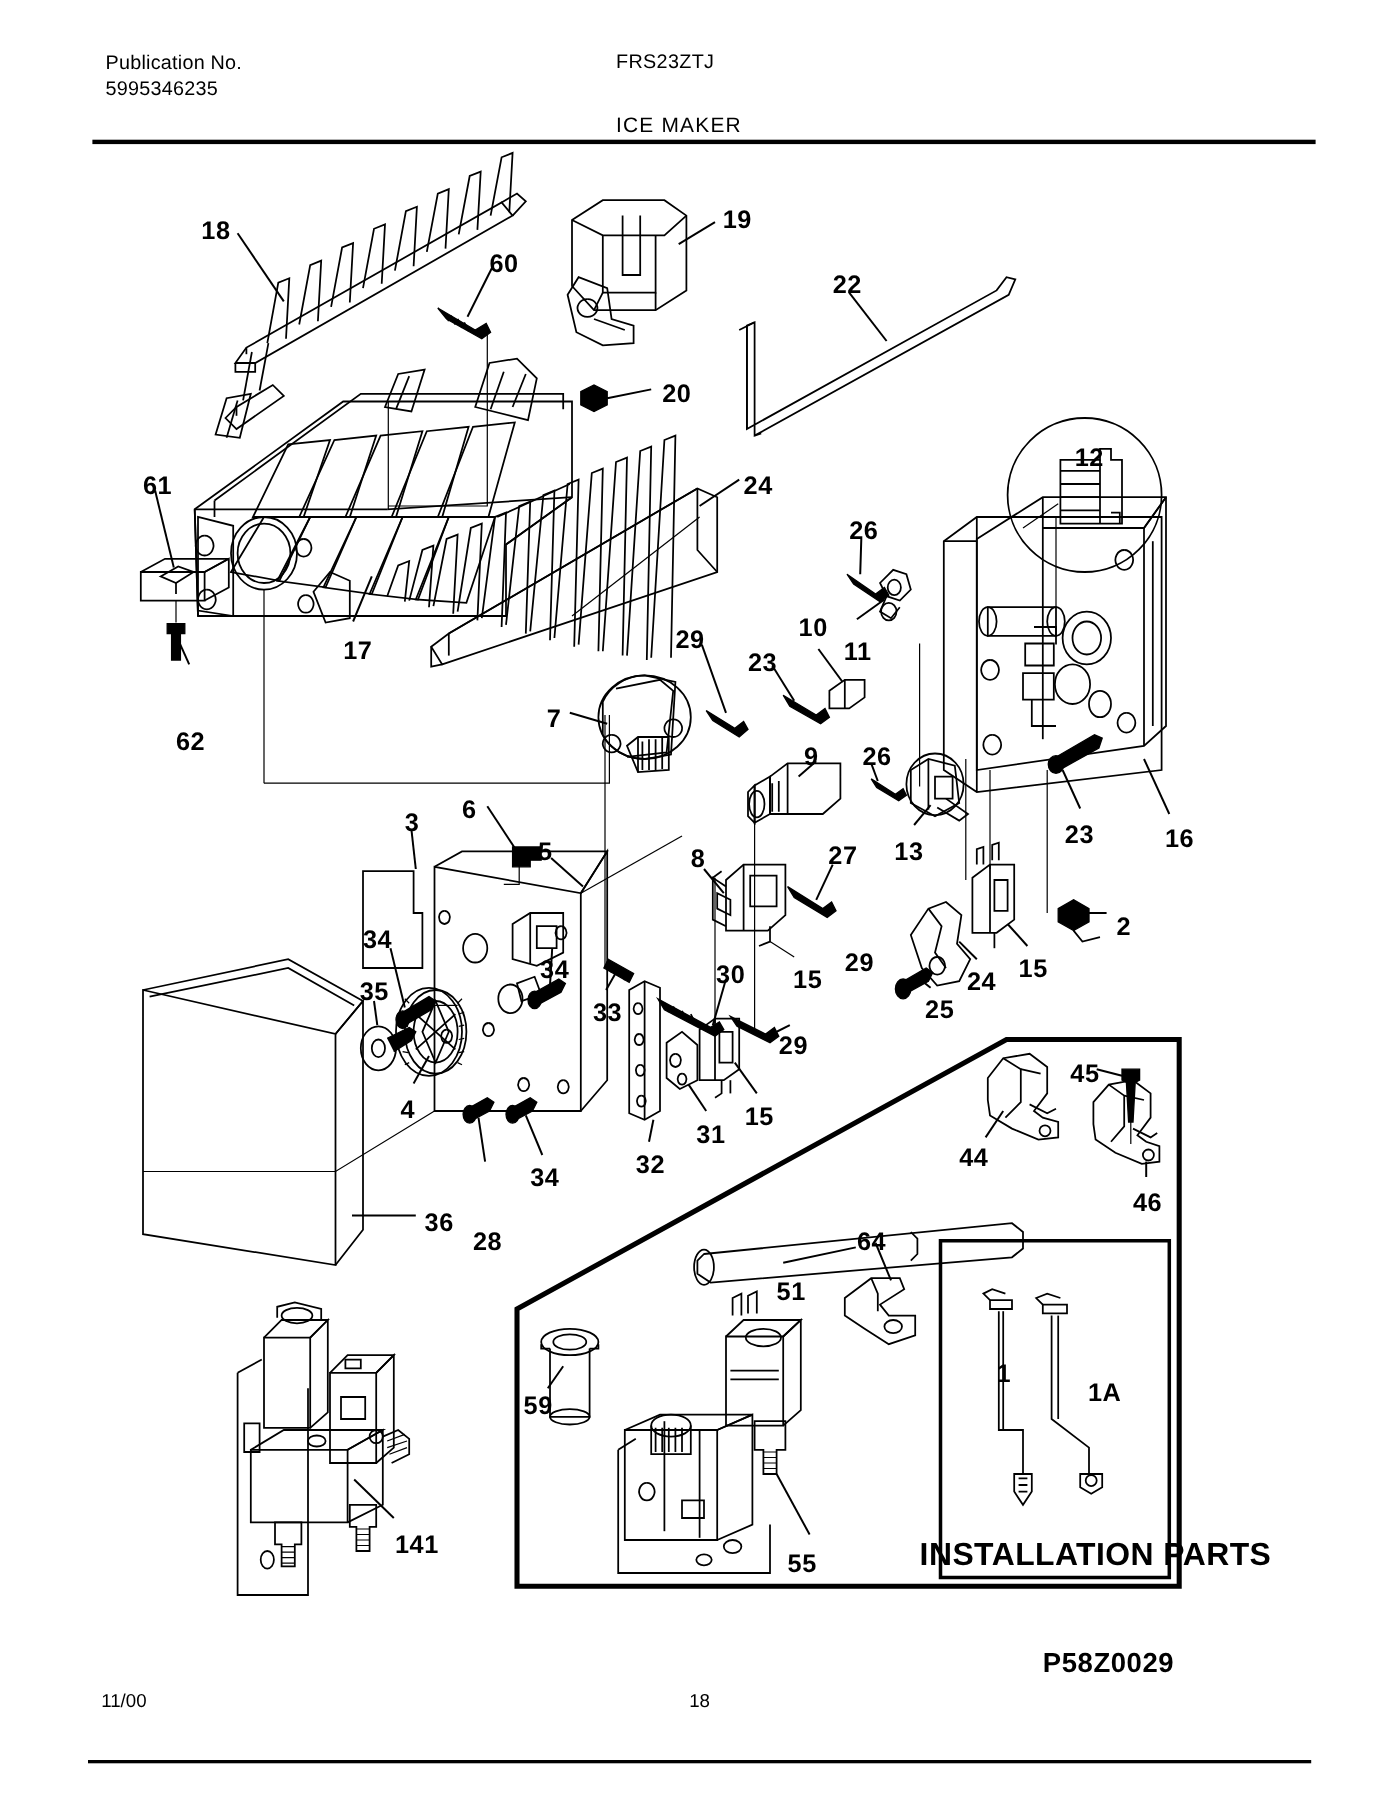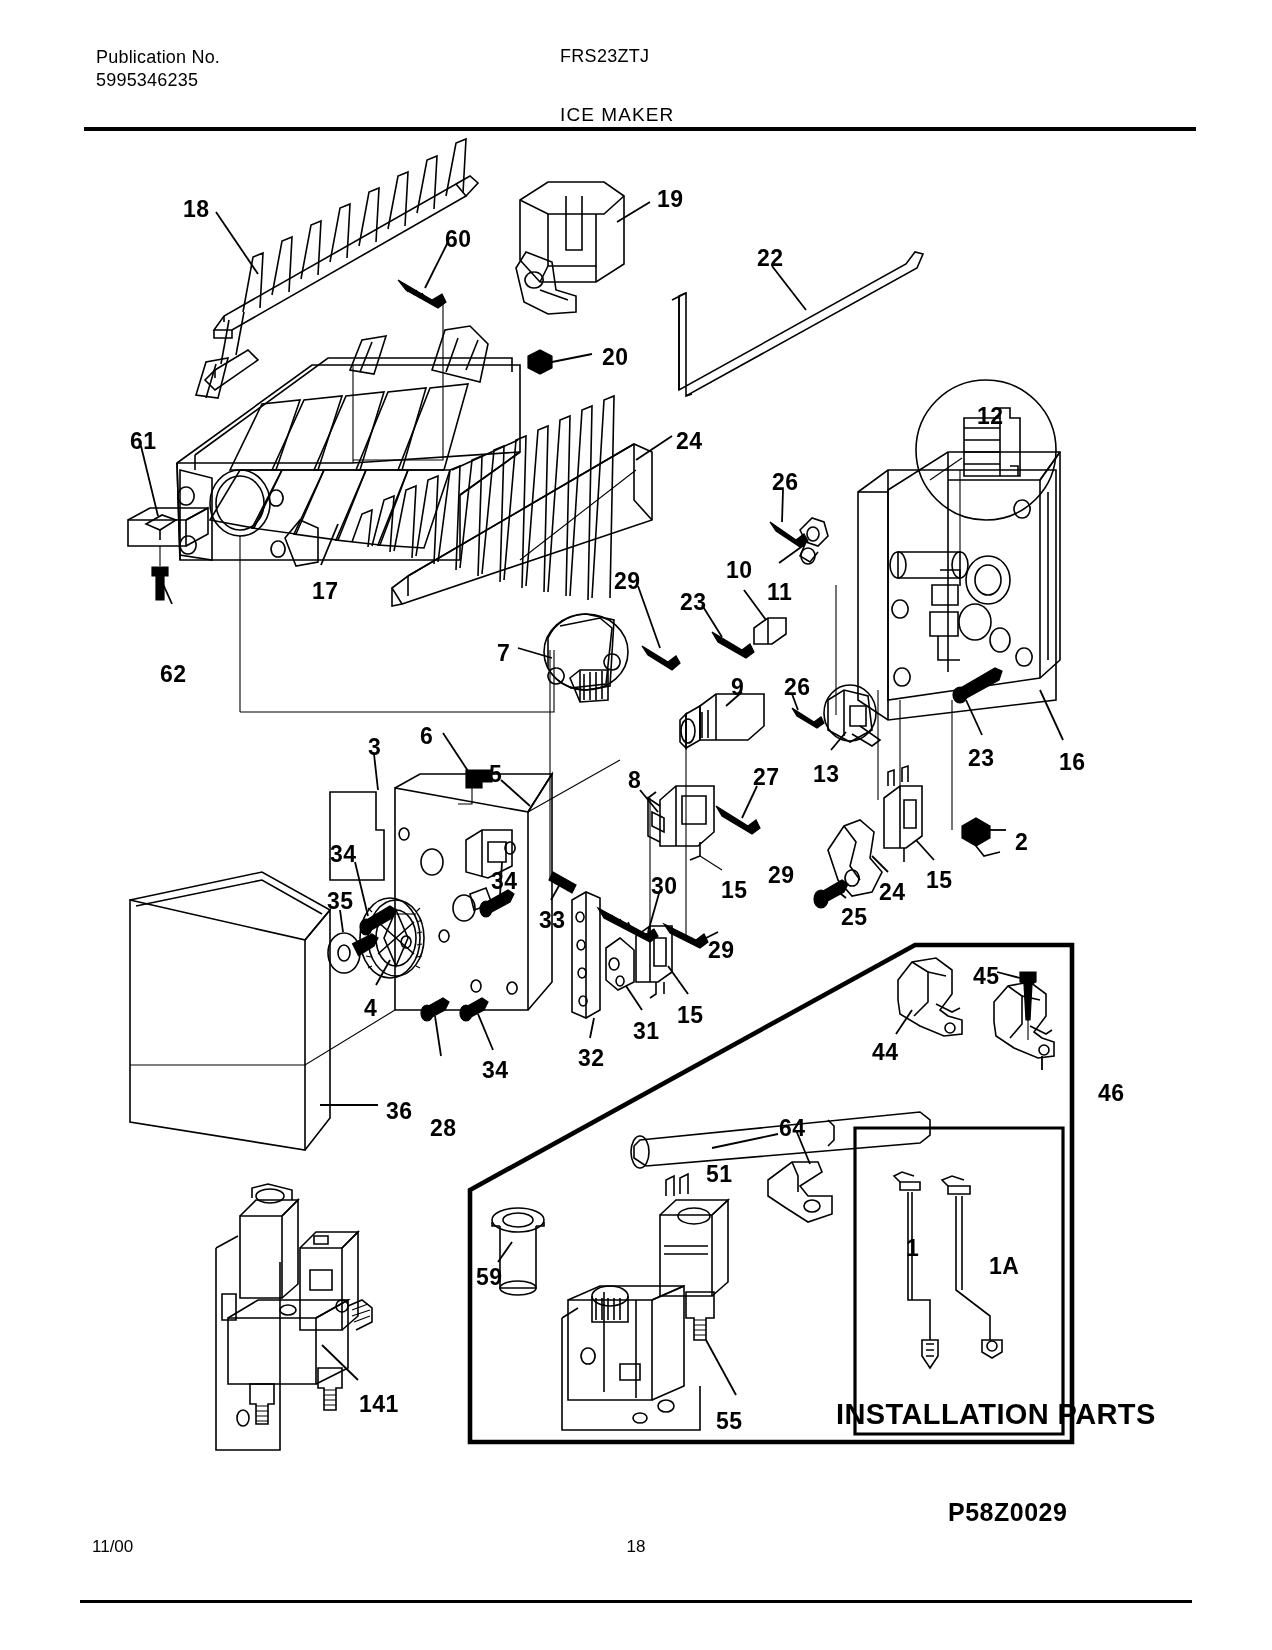--- a/index.html
+++ b/index.html
@@ -756,21 +756,21 @@
     <div class="callout" style="left: 841px; top: 906px;">25</div>
     <div class="callout" style="left: 708px; top: 939px;">29</div>
     <div class="callout" style="left: 973px; top: 965px;">45</div>
     <div class="callout" style="left: 364px; top: 997px;">4</div>
     <div class="callout" style="left: 633px; top: 1020px;">31</div>
     <div class="callout" style="left: 677px; top: 1004px;">15</div>
     <div class="callout" style="left: 578px; top: 1047px;">32</div>
     <div class="callout" style="left: 430px; top: 1069px; margin-top: 48px;">28</div>
     <div class="callout" style="left: 482px; top: 1059px;">34</div>
     <div class="callout" style="left: 872px; top: 1041px;">44</div>
-    <div class="callout" style="left: 1098px; top: 1082px;">46</div>
+    <div class="callout" style="left: 1030px; top: 1082px;">46</div>
     <div class="callout" style="left: 386px; top: 1100px;">36</div>
     <div class="callout" style="left: 779px; top: 1117px;">64</div>
     <div class="callout" style="left: 706px; top: 1163px;">51</div>
     <div class="callout" style="left: 906px; top: 1237px;">1</div>
     <div class="callout" style="left: 989px; top: 1255px;">1A</div>
     <div class="callout" style="left: 476px; top: 1266px;">59</div>
     <div class="callout" style="left: 716px; top: 1410px;">55</div>
     <div class="callout" style="left: 359px; top: 1393px;">141</div>
   </div>
 

